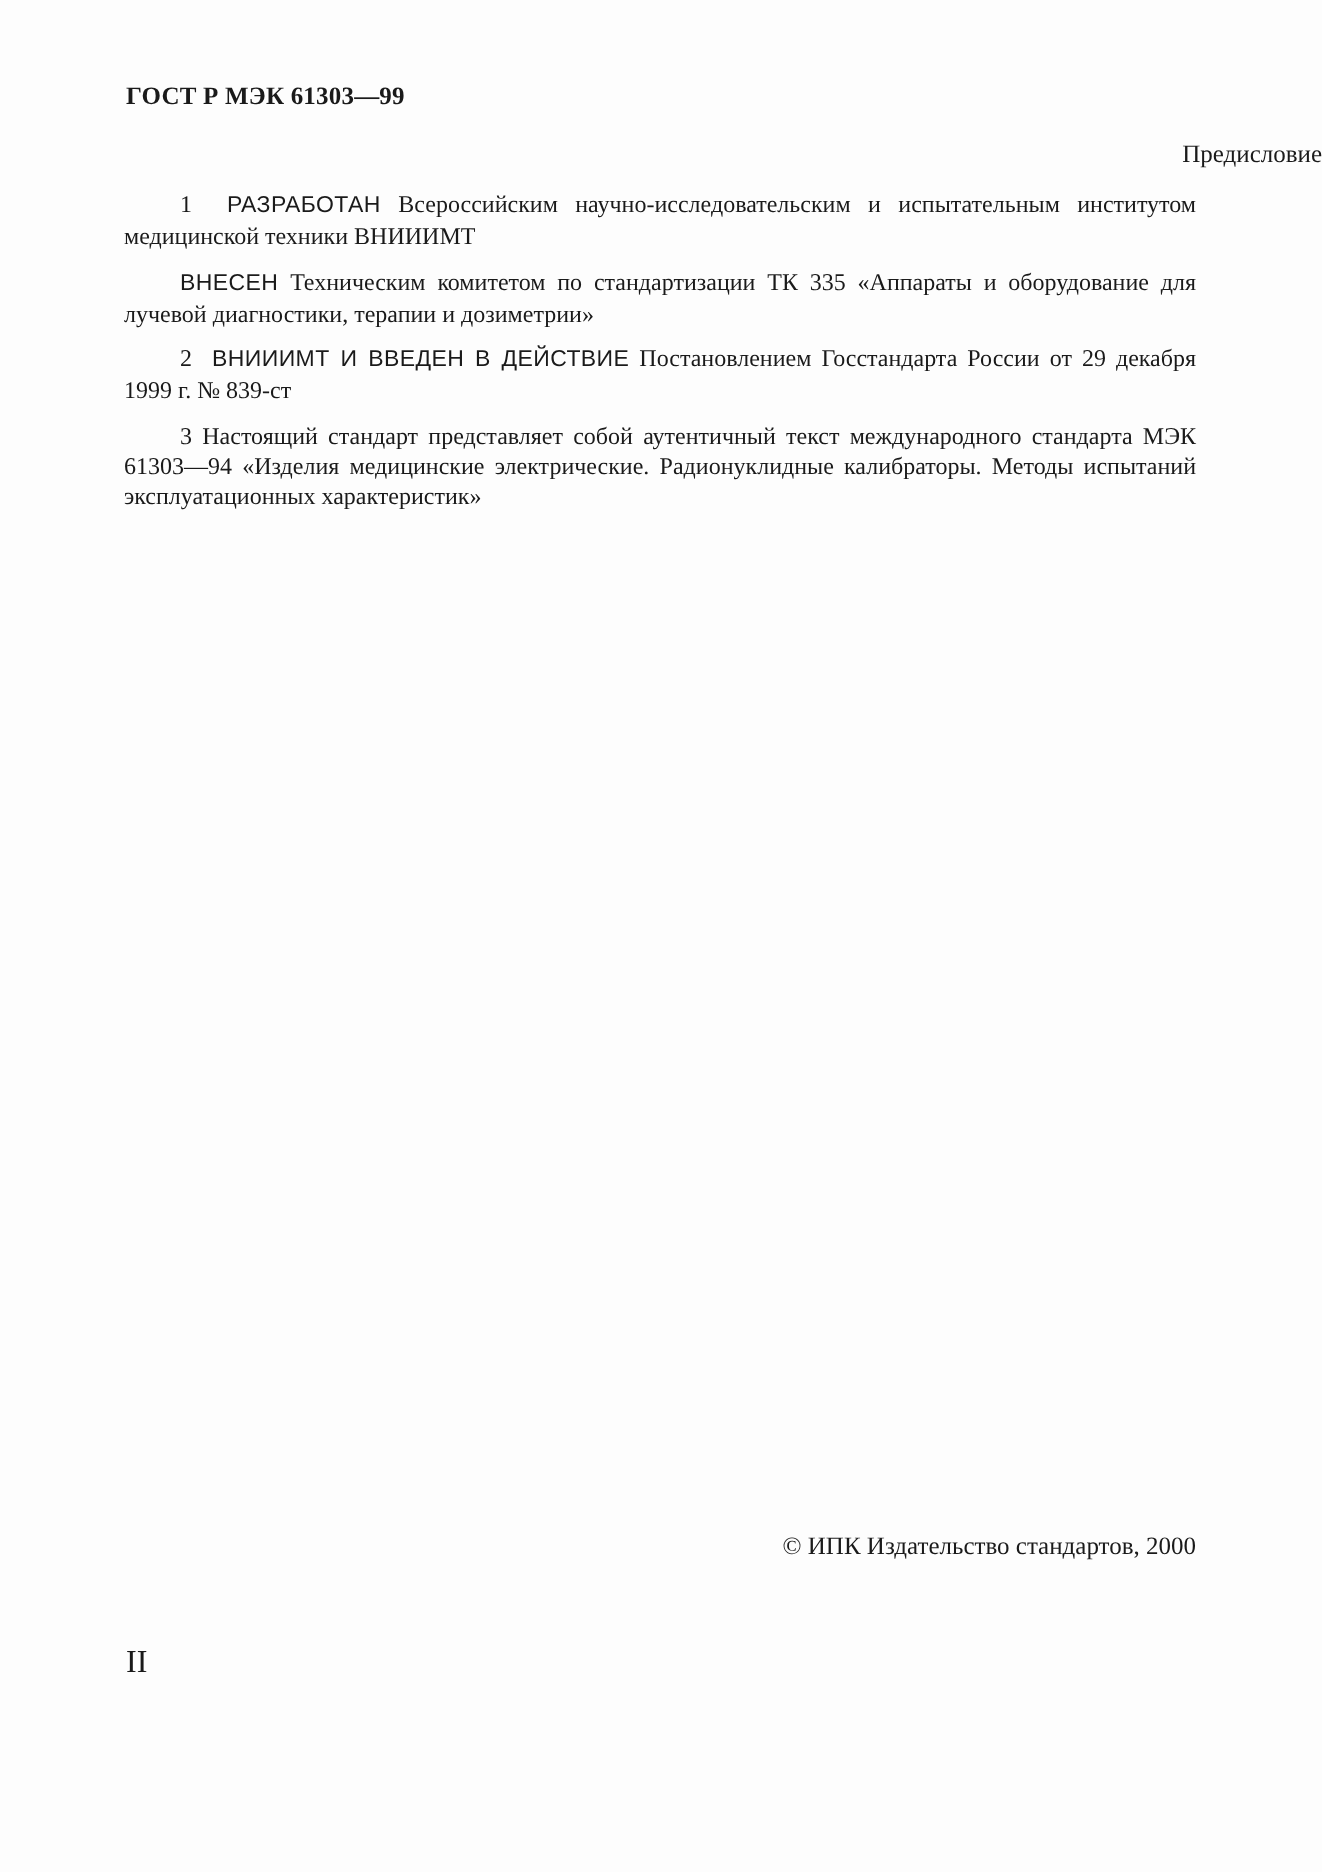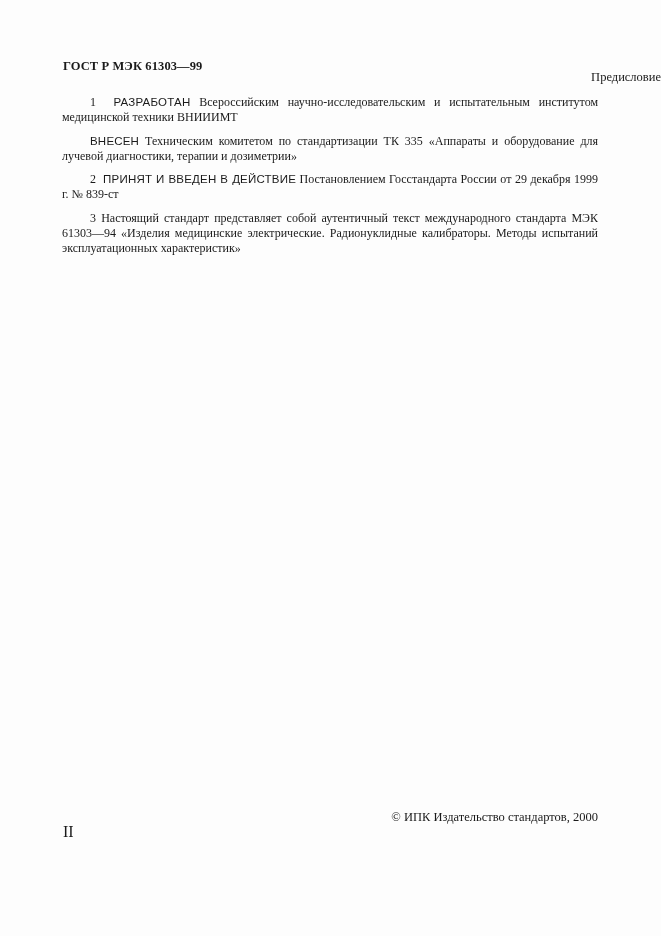--- a/index.html
+++ b/index.html
@@ -21,21 +21,20 @@
       width: 661px;
       height: 936px;
     }
     .header {
       position: absolute;
       left: 63px;
       top: 41px;
       font-weight: bold;
       font-size: 12.5px;
       letter-spacing: 0.1px;
-      margin-top: 18px;
     }
     .title {
       position: absolute;
       left: 0;
       width: 661px;
       top: 70px;
       text-align: right;
       font-size: 12.5px;
     }
     .para {
@@ -59,21 +58,20 @@
     .p1 { top: 95px; }
     .p2 { top: 134px; }
     .p3 { top: 172px; }
     .p4 { top: 211px; }
     .p5 { top: 258px; }
     .copyright {
       position: absolute;
       right: 63px;
       top: 766px;
       font-size: 12.5px;
-      margin-top: 44px;
     }
     .notice { top: 793px; }
     .page-num {
       position: absolute;
       left: 63px;
       top: 823px;
       font-size: 16px;
     }
   </style>
 </head>
@@ -82,21 +80,21 @@
 <div class="page">
 
   <div class="header">ГОСТ Р МЭК 61303—99</div>
 
   <div class="title">Предисловие</div>
 
   <div class="para p1"><span class="indent"></span><span>1</span>&nbsp;&nbsp;<span class="sans-lead">РАЗРАБОТАН</span> <span>Всероссийским научно-исследовательским и испытательным институтом медицинской техники ВНИИИМТ</span></div>
 
   <div class="para p2"><span class="indent"></span><span class="sans-lead">ВНЕСЕН</span> <span>Техническим комитетом по стандартизации ТК 335 «Аппараты и оборудование для лучевой диагностики, терапии и дозиметрии»</span></div>
 
-  <div class="para p3"><span class="indent"></span><span>2</span>&nbsp;&nbsp;<span class="sans-lead">ПРИНЯТ И ВВЕДЕН В ДЕЙСТВИЕ</span> <span>Постановлением Госстандарта России от 29 декабря 1999 г. № 839-ст</span></div>
+  <div class="para p3"><span class="indent"></span><span>2</span>&nbsp;&nbsp;<span class="sans-lead">ВНИИИМТ И ВВЕДЕН В ДЕЙСТВИЕ</span> <span>Постановлением Госстандарта России от 29 декабря 1999 г. № 839-ст</span></div>
 
   <div class="para p4"><span class="indent"></span><span>3</span>&nbsp;<span>Настоящий стандарт представляет собой аутентичный текст международного стандарта МЭК 61303—94 «Изделия медицинские электрические. Радионуклидные калибраторы. Методы испытаний эксплуатационных характеристик»</span></div>
 
 
   <div class="copyright">© ИПК Издательство стандартов, 2000</div>
 
 
   <div class="page-num">II</div>
 
 </div>

